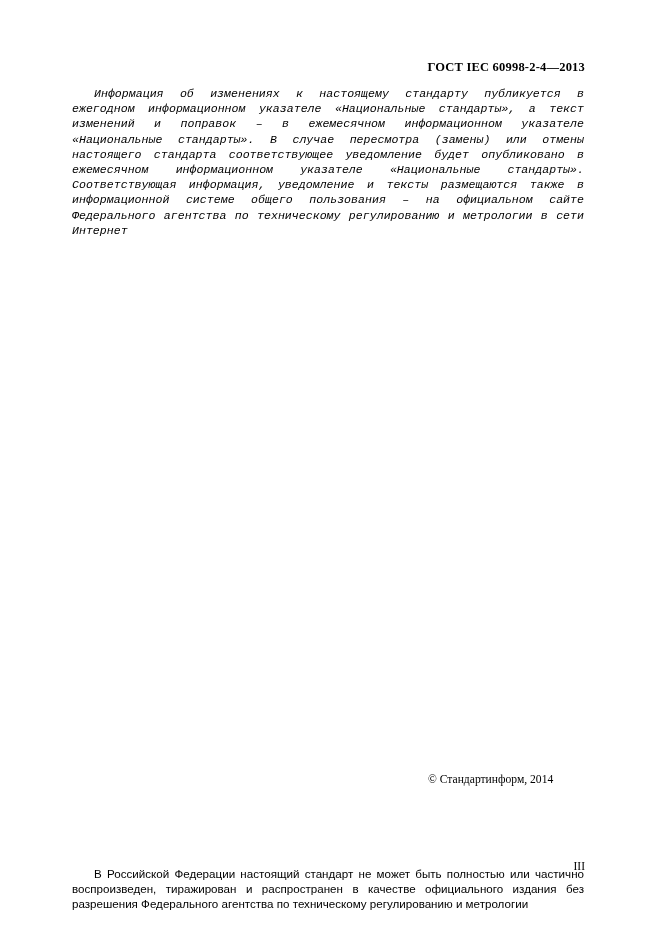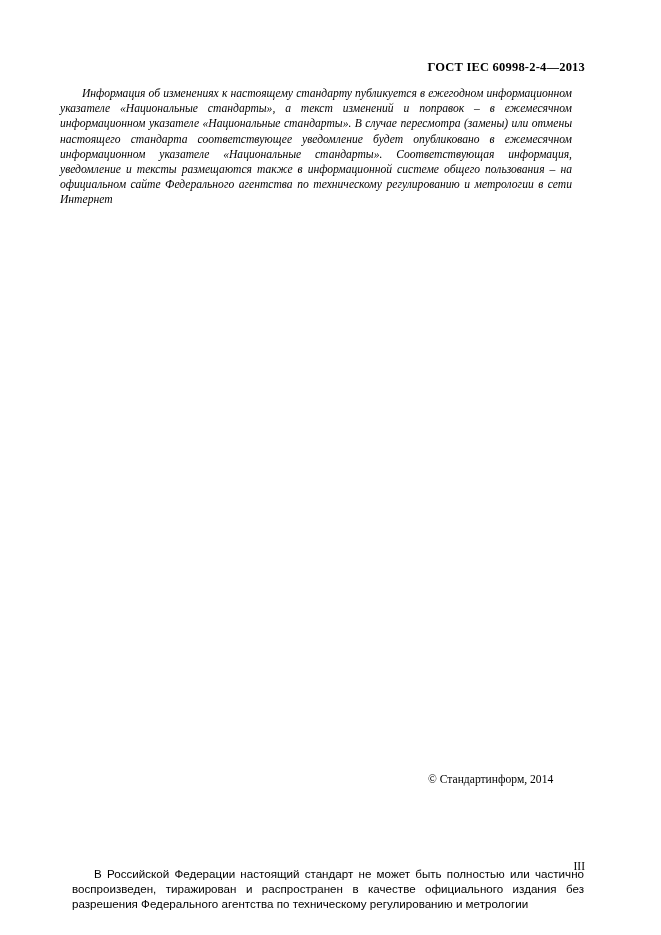--- a/index.html
+++ b/index.html
@@ -23,23 +23,23 @@
     right: 76px;
     font-family: "Liberation Serif", serif;
     font-size: 12.5px;
     font-weight: bold;
     letter-spacing: 0.2px;
     white-space: nowrap;
   }
   .notice {
     position: absolute;
     top: 86px;
-    left: 60px;
+    left: 72px;
     width: 512px;
-    font-family: Liberation Serif, serif;
+    font-family: Liberation Mono, monospace;
     font-style: italic;
     font-size: 11.6px;
     line-height: 15.2px;
     text-align: justify;
     text-indent: 22px;
     word-spacing: 0.2px;
   }
   .copyright {
     position: absolute;
     top: 773px;

